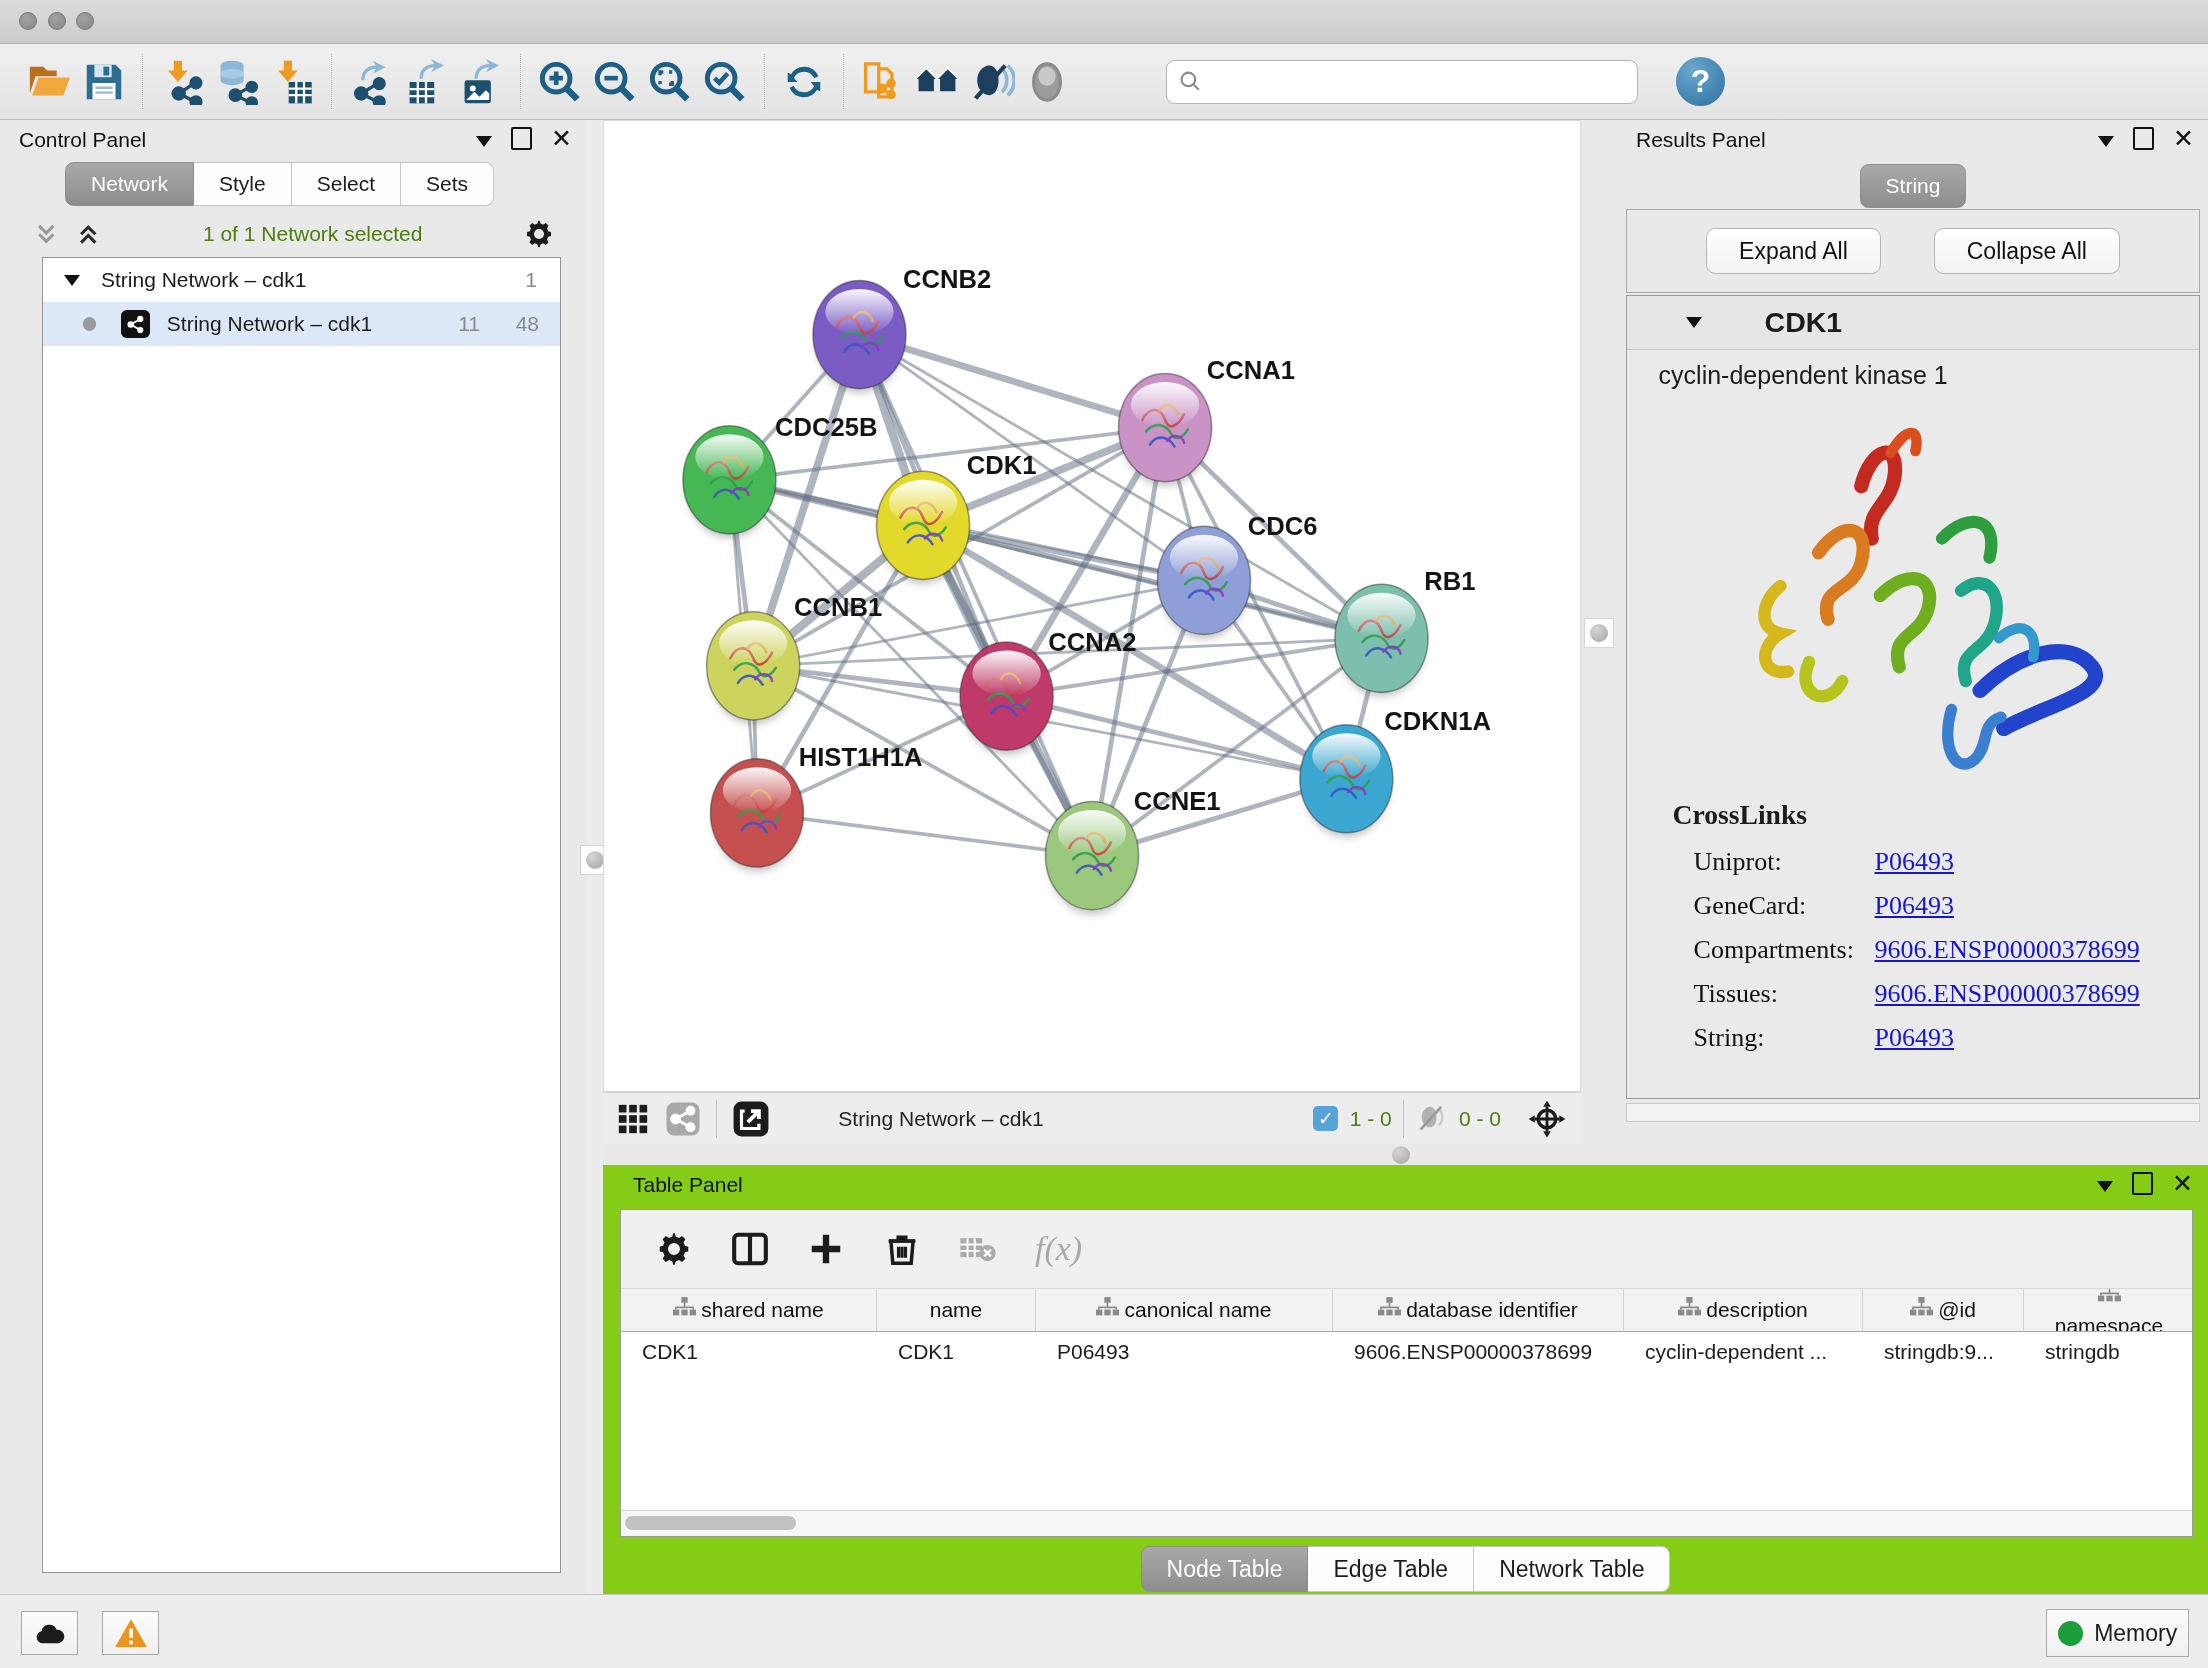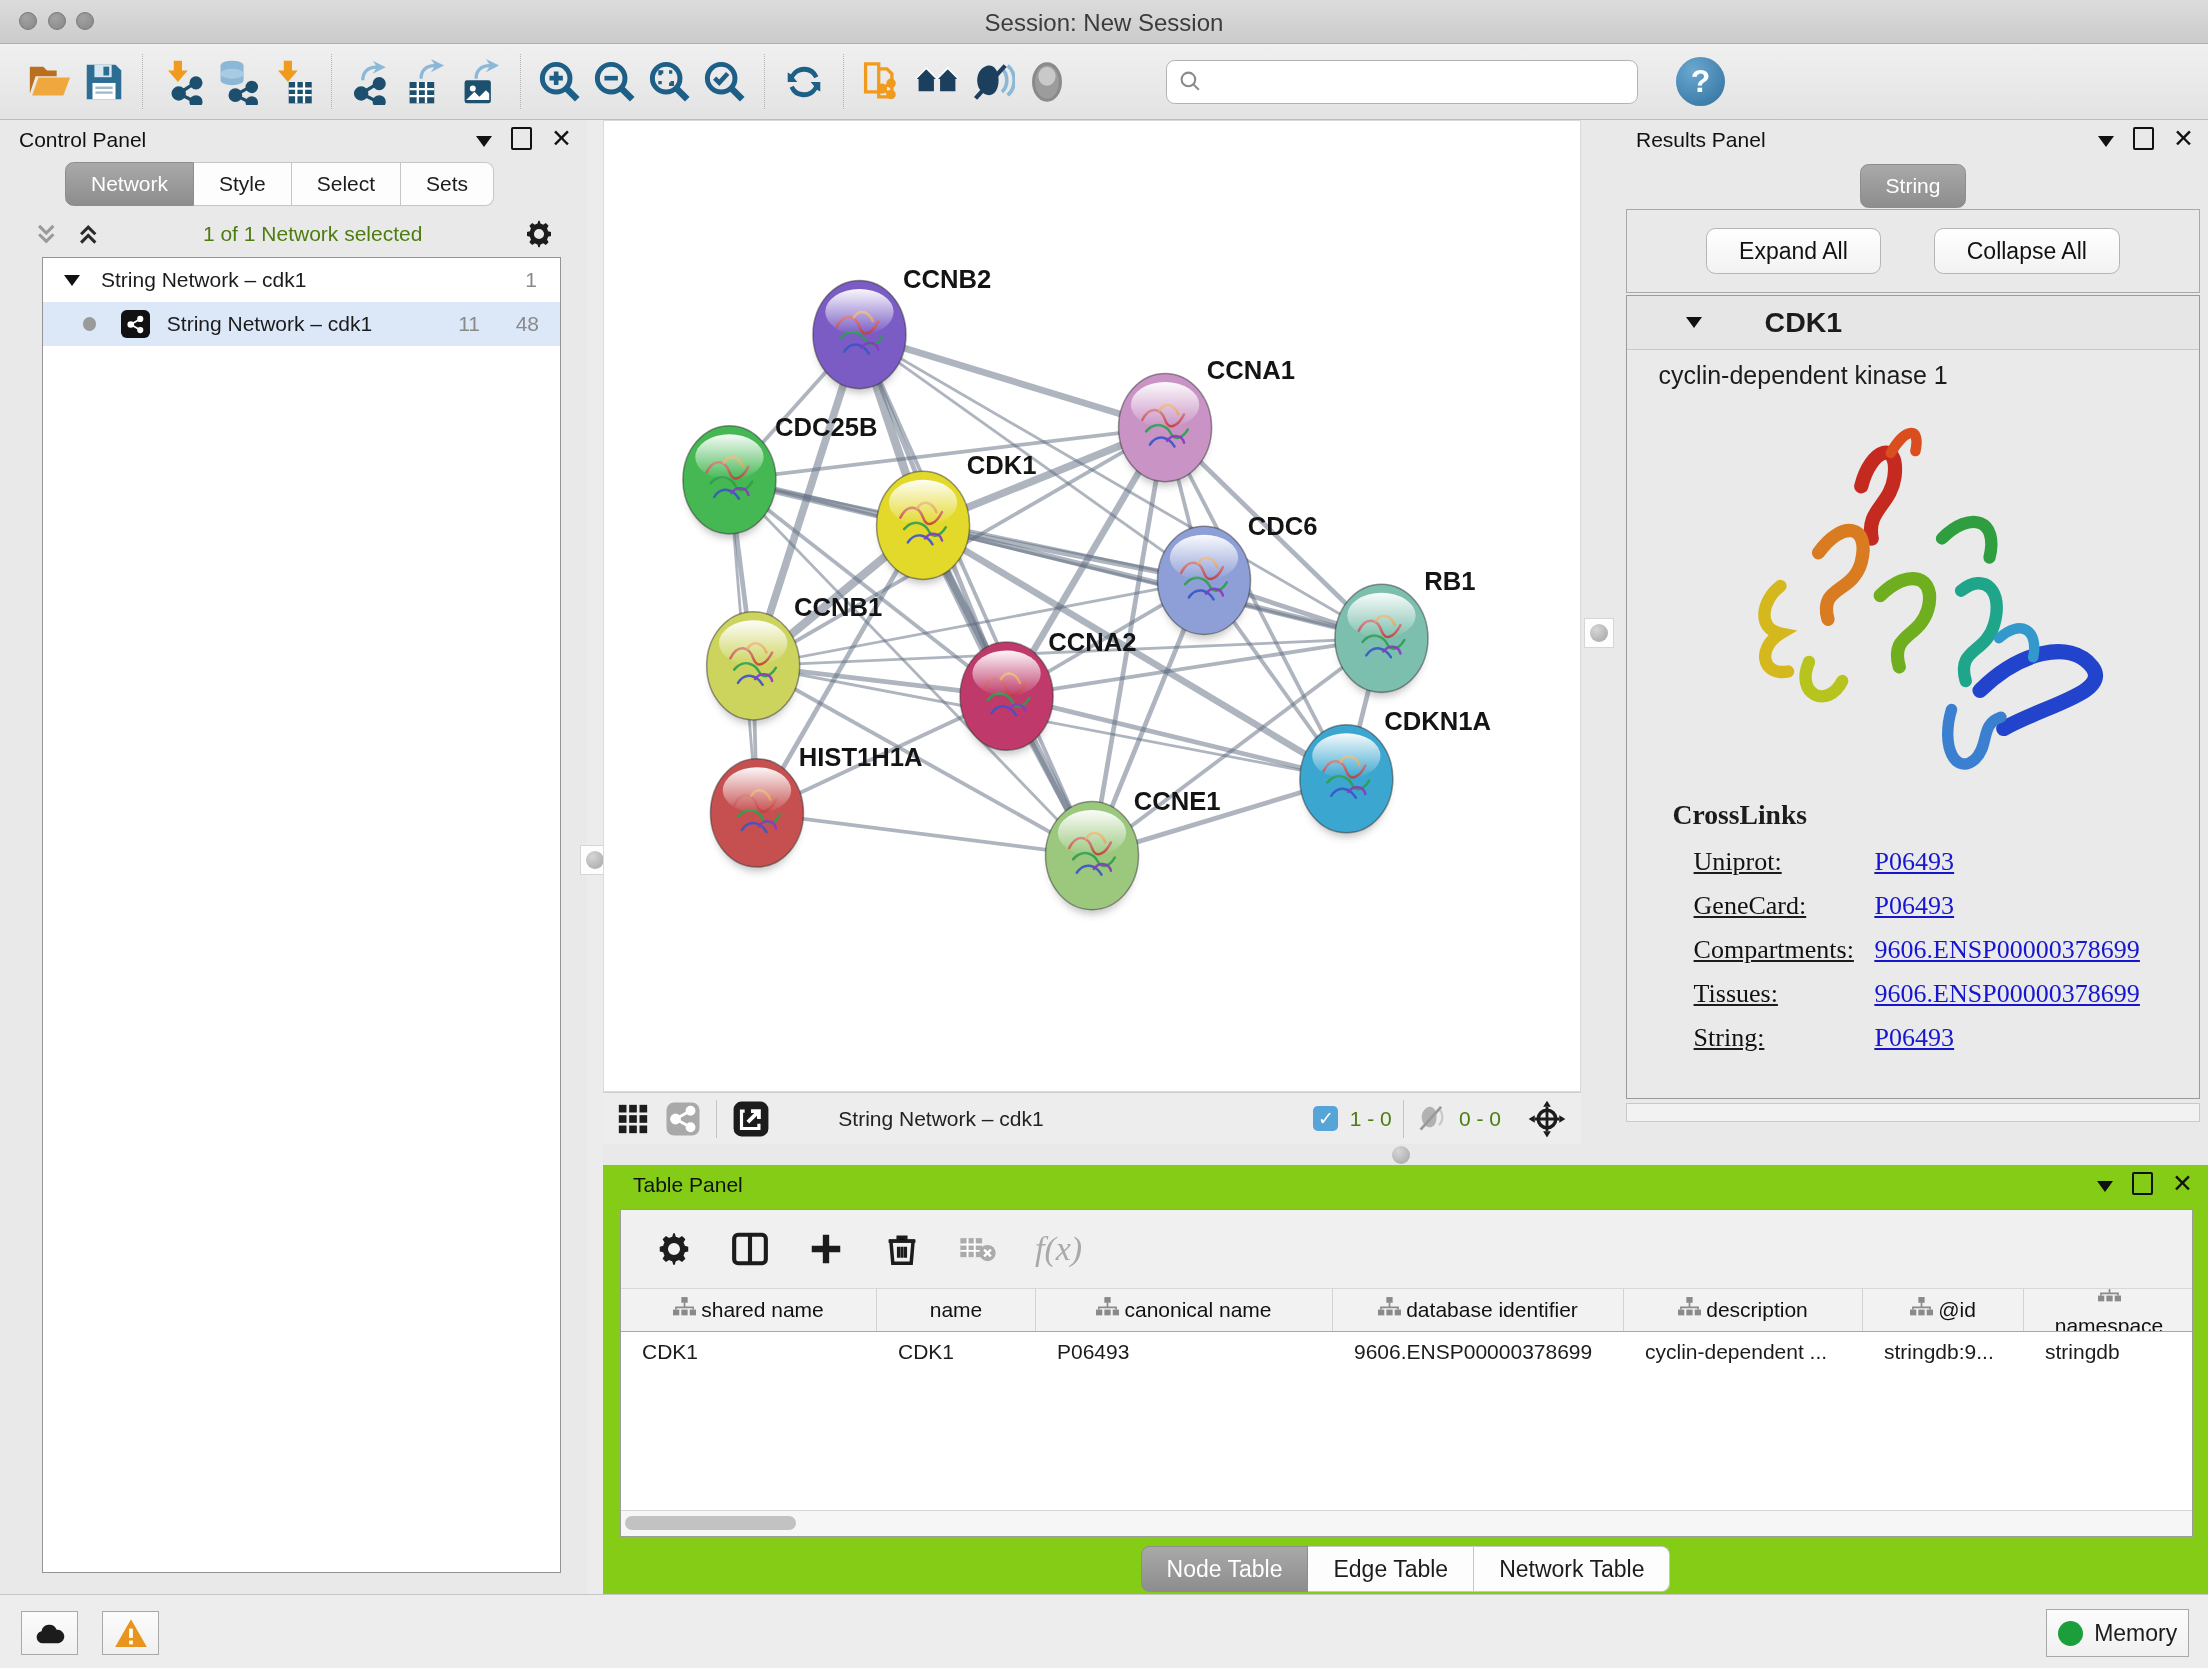--- a/index.html
+++ b/index.html
@@ -83,21 +83,21 @@
     height:44px;padding:0 32px;display:flex;align-items:center;font-size:23px;color:#111;}
   #rp-box2{position:absolute;left:8.6px;right:8.6px;top:175px;height:804px;border:1.9px solid #9a9a9a;
     background:#eaeaea;box-sizing:border-box;}
   #rp-entry-head{height:53px;background:#e6e6e6;border-bottom:1px solid #c8c8c8;display:flex;align-items:center;}
   #rp-entry-head .tri-down{margin-left:59px;}
   #rp-entry-name{font-size:28.5px;font-weight:bold;margin-left:63px;}
   #rp-desc{font-size:25px;margin:11.4px 0 0 32px;}
   #protein-structure{display:block;margin:5.7px auto 0 auto;}
   #crosslinks{margin:3.8px 0 0 46px;font-family:"Liberation Serif","DejaVu Serif",serif;}
   #cl-heading{font-size:27.6px;font-weight:bold;margin-bottom:9.5px;}
-  .cl-row{display:flex;height:44px;align-items:center;text-decoration:underline;}
+  .cl-row{display:flex;height:44px;align-items:center;}
   .cl-label{width:181px;margin-left:21px;font-size:26px;color:#111;}
   .cl-link{font-size:26px;color:#1616d1;text-decoration:underline;}
   #rp-scrollstrip{position:absolute;left:8.6px;right:8.6px;top:983px;height:19px;background:#f2f2f2;
     border:1px solid #c9c9c9;box-sizing:border-box;}
   
   #table-panel{position:absolute;left:603px;top:1165px;width:1605px;height:429px;background:#84cc16;}
   #tp-box{position:absolute;left:17px;top:44px;width:1573px;height:328px;background:#fff;
     border:1.4px solid #9c9c9c;box-sizing:border-box;display:flex;flex-direction:column;}
   #tp-toolbar{height:78px;background:#f0f0f0;display:flex;align-items:center;gap:38px;padding-left:34px;
     border-bottom:1px solid #d8d8d8;}
@@ -127,21 +127,20 @@
 </style>
 </head>
 <body>
 
 <div id="app">
 
   <div id="titlebar">
     <span class="mac-dot" style="left:19px"></span>
     <span class="mac-dot" style="left:48px"></span>
     <span class="mac-dot" style="left:76px"></span>
-    <div id="window-title">Session: New Session</div>
   </div>
 
   <div id="toolbar">
     <span class="tbi">
         <svg viewBox="0 0 24 24">
           <path d="M2 4h7l2 2h5v3H5L2 18z" fill="#b96f1d"></path>
           <path d="M3.2 19 6.5 9.6H23L19.5 19z" fill="#f0a73e"></path>
         </svg>
       </span>
     <span class="tbi">

